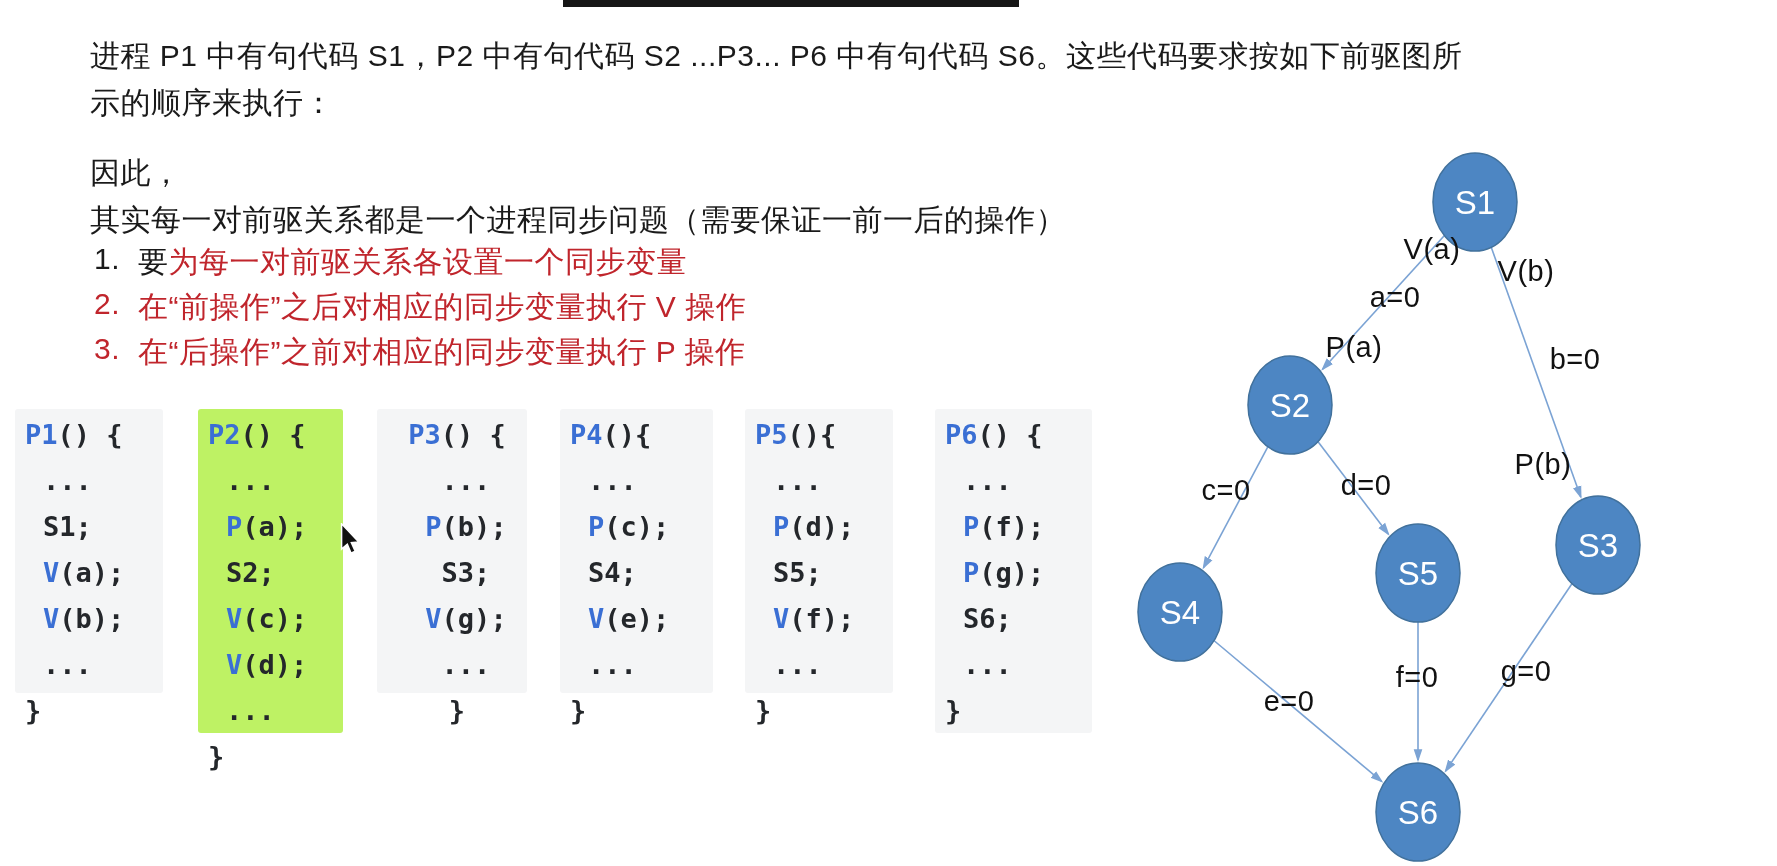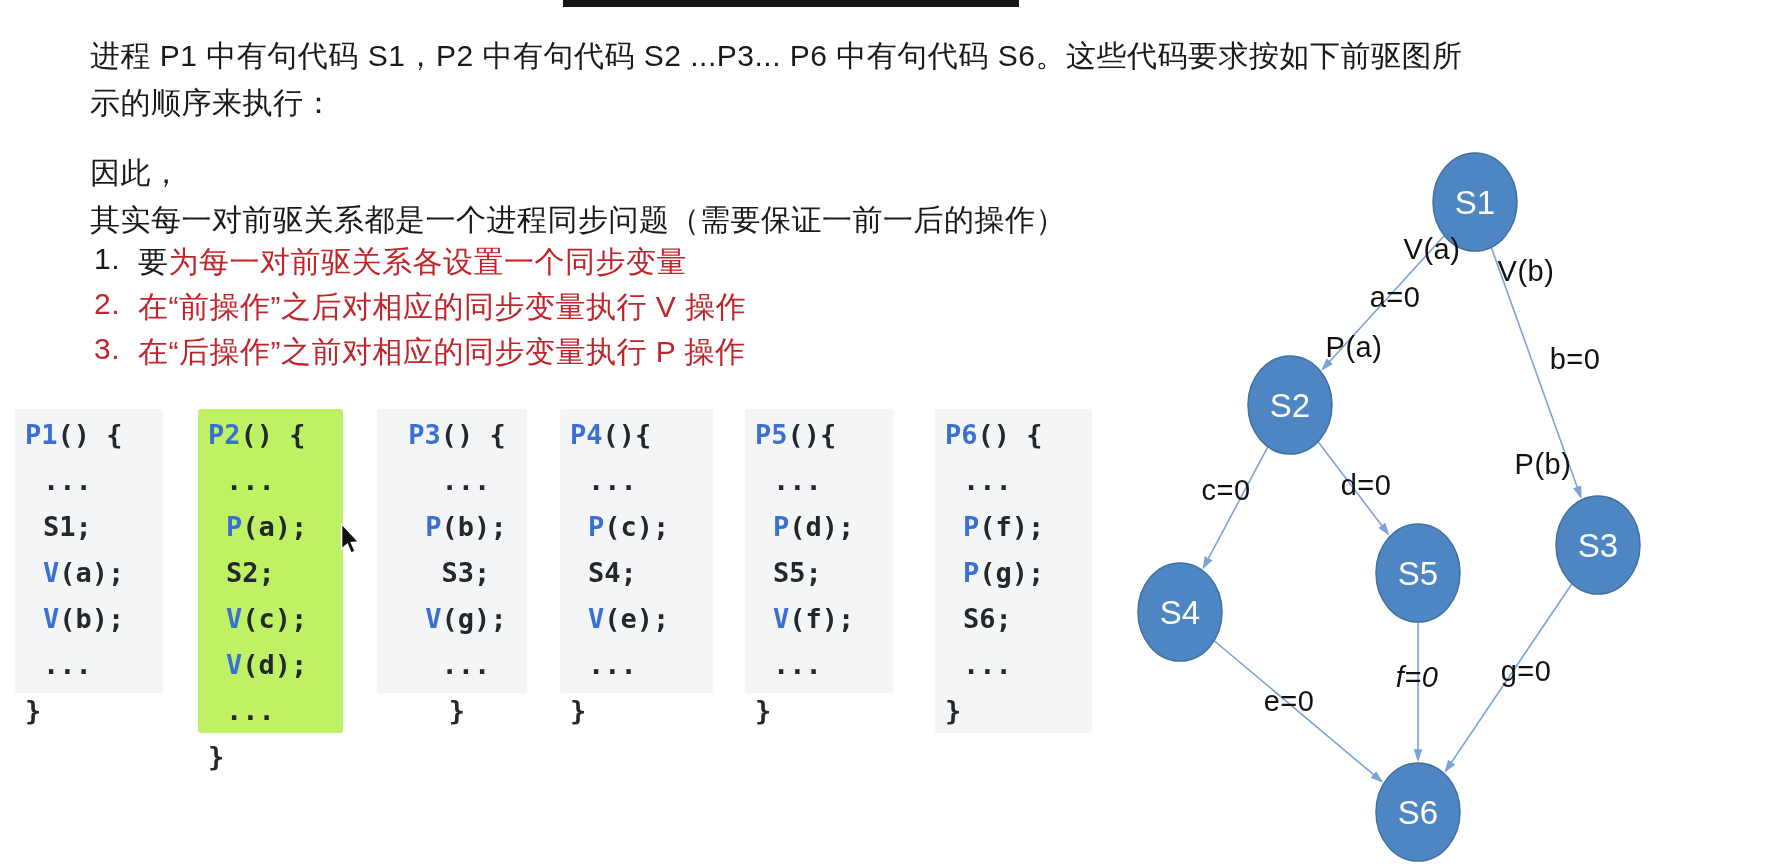--- a/index.html
+++ b/index.html
@@ -172,21 +172,21 @@
   <div id="edge-labels">
       <div class="edge-label" style="left: 1432px; top: 249px;">V(a)</div>
       <div class="edge-label" style="left: 1395px; top: 297px;">a=0</div>
       <div class="edge-label" style="left: 1354px; top: 347px;">P(a)</div>
       <div class="edge-label" style="left: 1526px; top: 271px;">V(b)</div>
       <div class="edge-label" style="left: 1575px; top: 359px;">b=0</div>
       <div class="edge-label" style="left: 1515px; top: 464px; margin-left: 28px;">P(b)</div>
       <div class="edge-label" style="left: 1226px; top: 490px;">c=0</div>
       <div class="edge-label" style="left: 1366px; top: 485px;">d=0</div>
       <div class="edge-label" style="left: 1289px; top: 701px;">e=0</div>
-      <div class="edge-label" style="left: 1417px; top: 677px; font-style: italic;">f=0</div>
+      <div class="edge-label" style="left: 1417px; top: 677px;">f=0</div>
       <div class="edge-label" style="left: 1526px; top: 671px;">g=0</div>
     </div>
 </div>
 
 <div class="abs" id="cursor" style="left: 338px; top: 523px;">
   <svg width="24" height="32" viewBox="0 0 12 19">
     <path d="M1 0.5 L1 15.5 L4.4 12.6 L6.6 17.9 L9.1 16.8 L6.8 11.7 L11.2 11.3 Z" fill="#111111" stroke="#ffffff" stroke-width="0.9"></path>
   </svg>
 </div>
 

